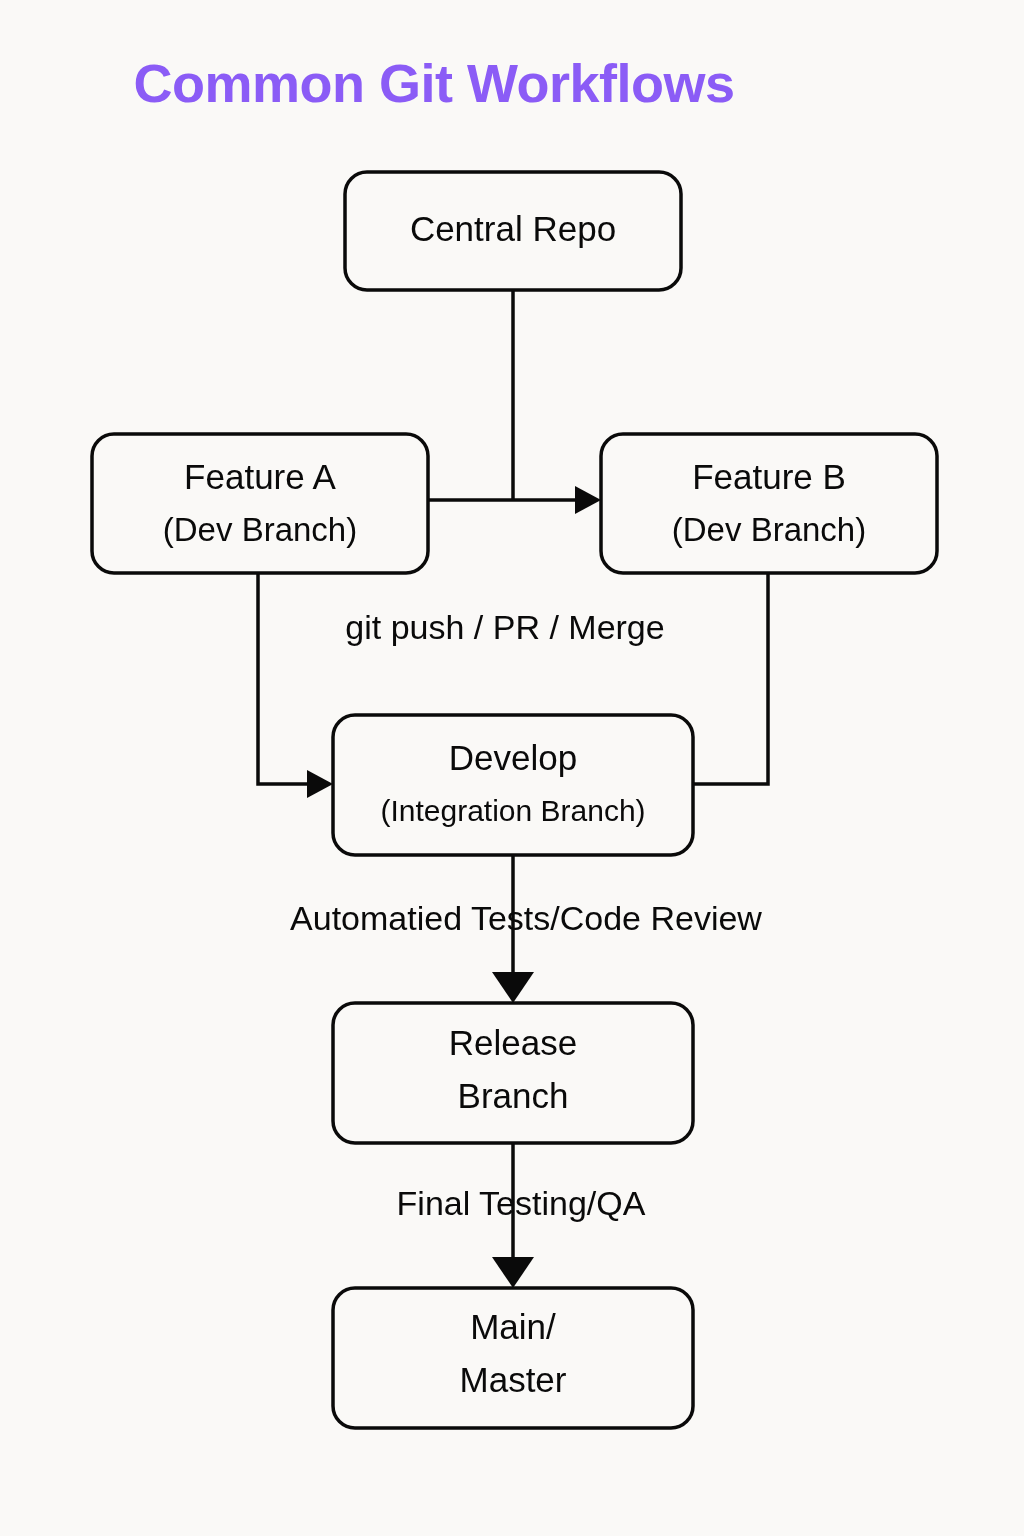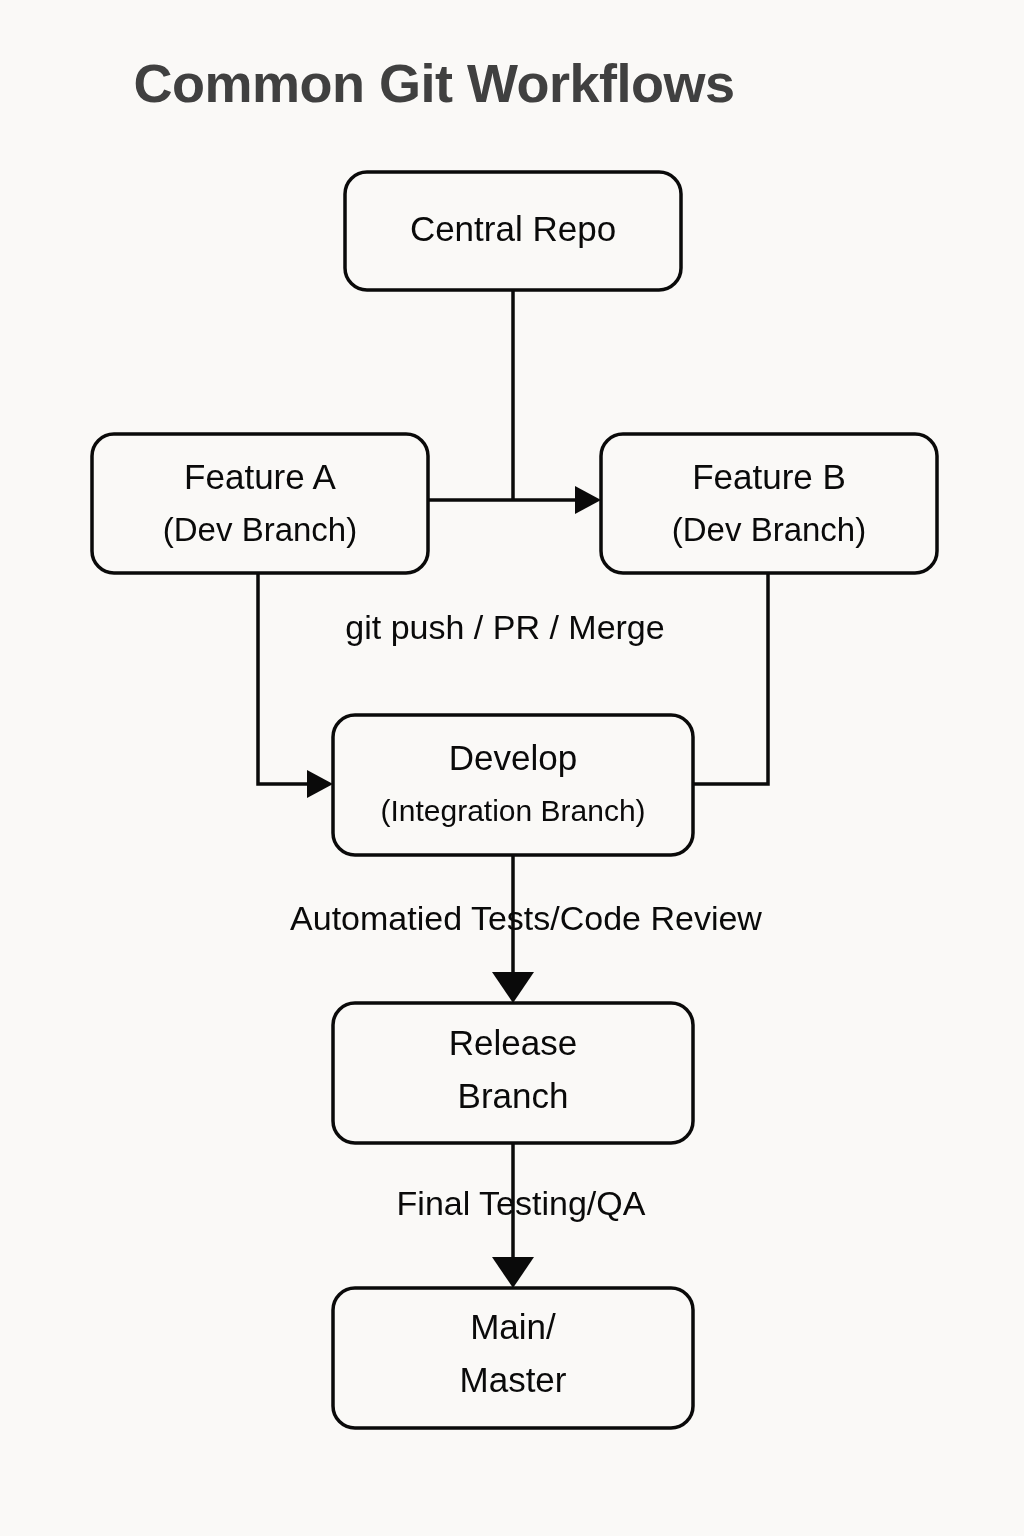--- a/index.html
+++ b/index.html
@@ -30,21 +30,21 @@
   .page-title {
     position: absolute;
     top: 52px;
     left: 0;
     width: 868px;
     text-align: center;
     font-family: "Liberation Sans", sans-serif;
     font-weight: bold;
     font-size: 54px;
     letter-spacing: -0.5px;
-    color: #404040;
+    color: #8b5cf6;
     white-space: nowrap;
   }
   .node-box {
     fill: #faf9f7;
     stroke: #0a0a0a;
     stroke-width: 3.5;
   }
   .edge-line {
     stroke: #0a0a0a;
     stroke-width: 3.5;

